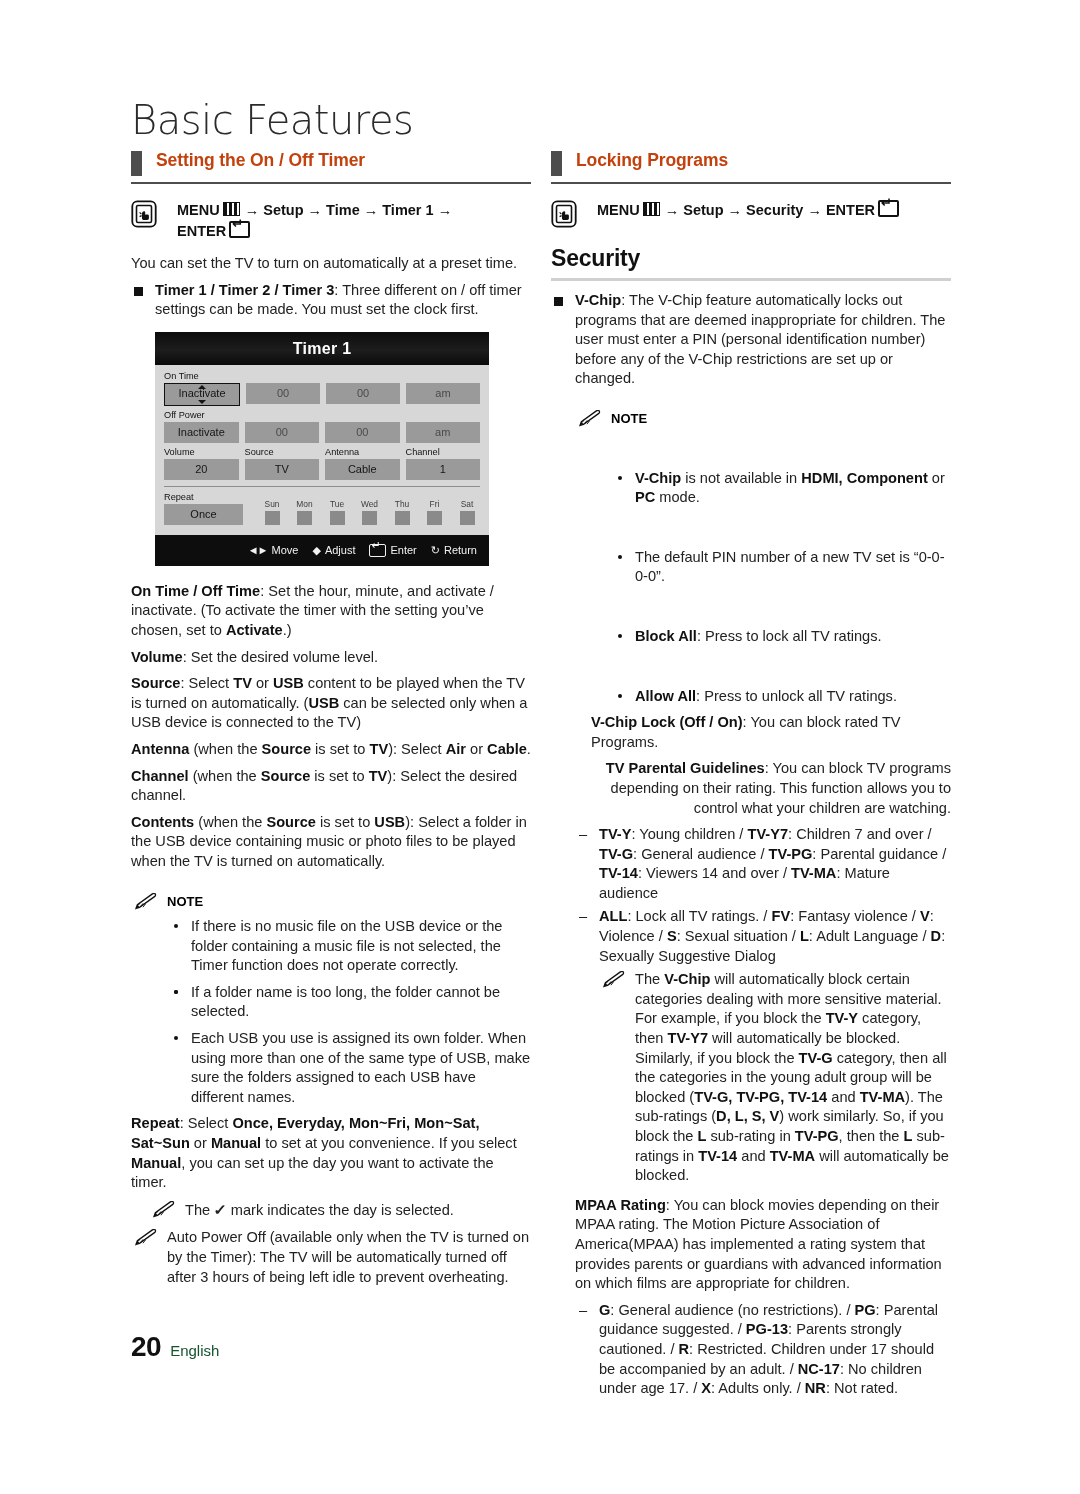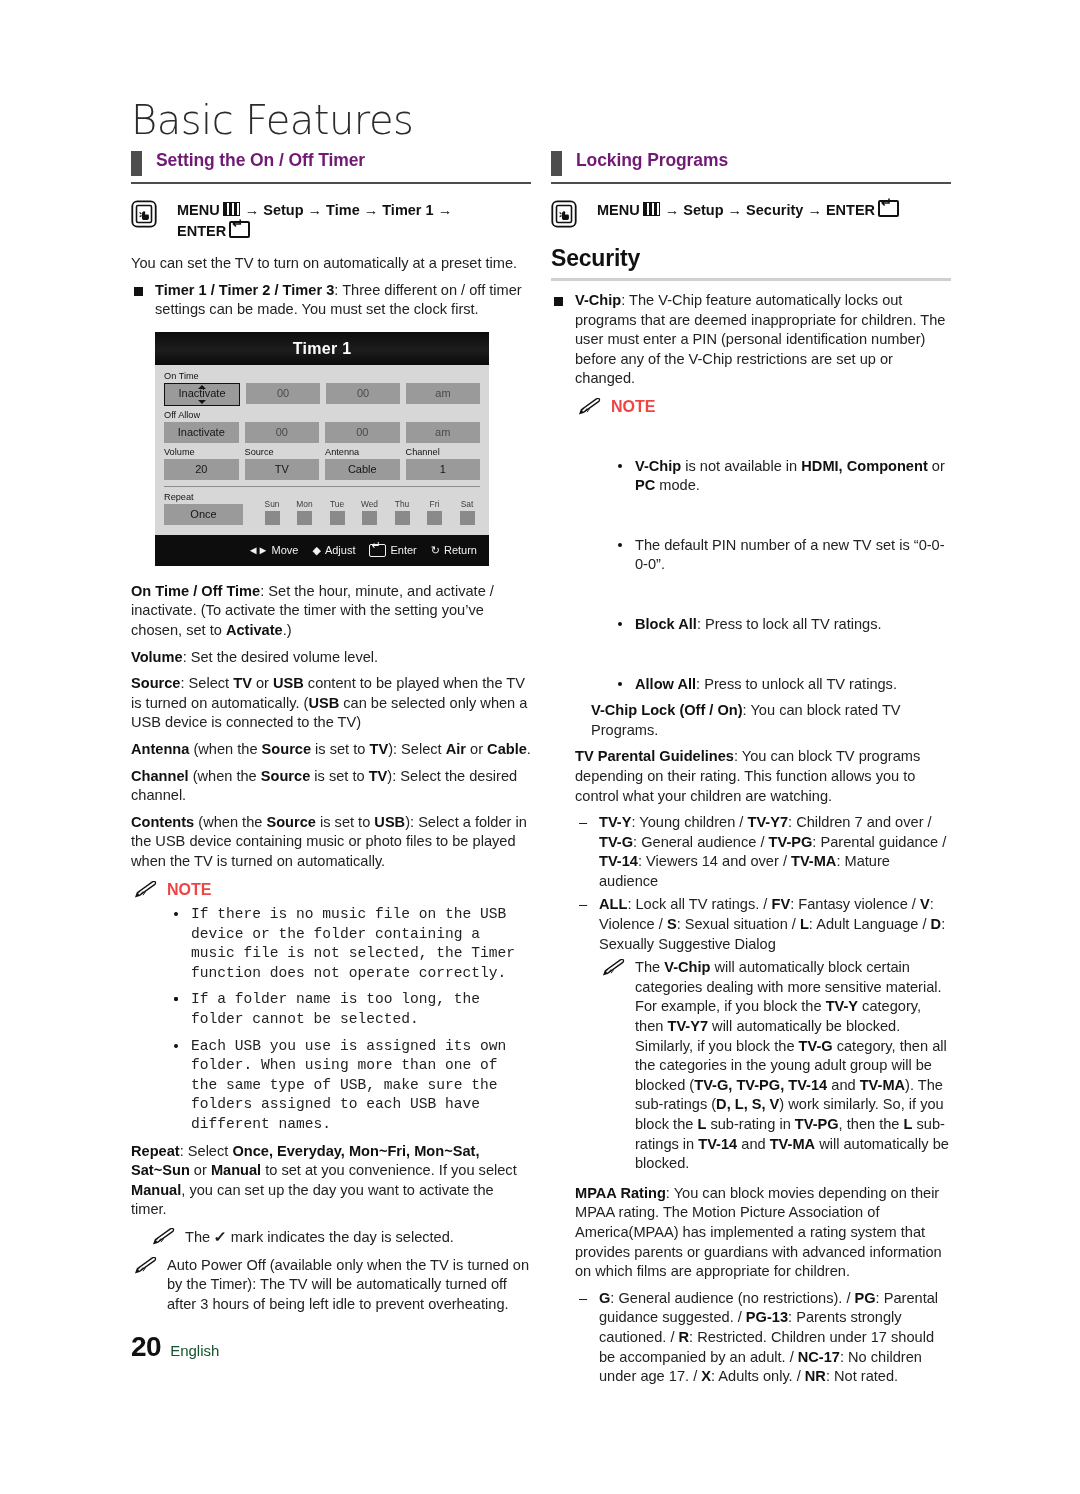--- a/index.html
+++ b/index.html
@@ -63,21 +63,21 @@
     height: 25px;
     background: #4d4d4d;
   }
   .sect-head .sect-label {
     position: absolute;
     left: 25px;
     top: 0px;
     font-size: 17.5px;
     font-weight: bold;
     letter-spacing: -0.1px;
-    color: #701a75;
+    color: #c2410c;
     white-space: nowrap;
   }
   .sect-head .rule {
     position: absolute;
     left: 0;
     bottom: 0;
     width: 100%;
     height: 2px;
     background: #4d4d4d;
   }
@@ -177,25 +177,25 @@
     left: 4px;
     top: 0px;
     font-size: 14.6px;
     line-height: 19.6px;
   }
 
   
   .note-head {
     position: relative;
     padding-left: 36px;
-    margin: 8px 0 6px 0;
-    font-size: 16px;
+    margin: 20px 0 6px 0;
+    font-size: 13px;
     line-height: 19.6px;
     font-weight: bold;
-    color: #ef4444;
+    color: #000000;
   }
   .note-head.indent1 { margin-left: 24px; }
   .pencil {
     position: absolute;
     left: 2px;
     top: 1px;
     width: 26px;
     height: 18px;
   }
 
@@ -210,21 +210,21 @@
   }
   .dot-item .dot {
     position: absolute;
     left: 7px;
     top: 7px;
     width: 4px;
     height: 4px;
     border-radius: 50%;
     background: #111;
   }
-  .lvl1 { margin-left: 36px; font-family: Liberation Mono, monospace; }
+  .lvl1 { margin-left: 36px; }
   .lvl2 { margin-left: 60px; margin-top: 40px; }
 
   
   .note-block {
     position: relative;
     padding-left: 36px;
     font-size: 14.6px;
     line-height: 19.6px;
     margin: 4px 0 7px 0;
     color: #222;
@@ -423,21 +423,21 @@
           <div class="osd-cell sel">
             <span class="ar-up"></span>
             <span>Inactivate</span>
             <span class="ar-dn"></span>
           </div>
           <div class="osd-cell dim">00</div>
           <div class="osd-cell dim">00</div>
           <div class="osd-cell dim">am</div>
         </div>
 
-        <div class="osd-lbl">Off Allow</div>
+        <div class="osd-lbl">Off Power</div>
         <div class="osd-row">
           <div class="osd-cell">Inactivate</div>
           <div class="osd-cell dim">00</div>
           <div class="osd-cell dim">00</div>
           <div class="osd-cell dim">am</div>
         </div>
 
         <div class="osd-labelrow">
           <div class="osd-lbl">Volume</div>
           <div class="osd-lbl">Source</div>
@@ -615,21 +615,21 @@
     <div class="dot-item lvl2"><span class="dot"></span><b>V-Chip</b><span> is not available in </span><b>HDMI, Component</b><span> or </span><b>PC</b><span> mode.</span></div>
 
     <div class="dot-item lvl2"><span class="dot"></span><span>The default PIN number of a new TV set is “0-0-0-0”.</span></div>
 
     <div class="dot-item lvl2"><span class="dot"></span><b>Block All</b><span>: Press to lock all TV ratings.</span></div>
 
     <div class="dot-item lvl2"><span class="dot"></span><b>Allow All</b><span>: Press to unlock all TV ratings.</span></div>
 
     <p class="body" style="margin-left:40px;"><b>V-Chip Lock (Off / On)</b><span>: You can block rated TV Programs.</span></p>
 
-    <p class="body" style="margin-left:24px;"><b>TV Parental Guidelines</b><span>: You can block TV programs depending on their rating. This function allows you to control what your children are watching.</span></p>
+    <p class="body" style="margin-left:24px;text-align:right;"><b>TV Parental Guidelines</b><span>: You can block TV programs depending on their rating. This function allows you to control what your children are watching.</span></p>
 
     <div class="dash-item" style="margin-left:24px;">
       <span class="dsh">–</span>
       <span><b>TV-Y</b><span>: Young children / </span><b>TV-Y7</b><span>: Children 7 and over / </span><b>TV-G</b><span>: General audience / </span><b>TV-PG</b><span>: Parental guidance / </span><b>TV-14</b><span>: Viewers 14 and over / </span><b>TV-MA</b><span>: Mature audience</span></span>
     </div>
 
     <div class="dash-item" style="margin-left:24px;">
       <span class="dsh">–</span>
       <span><b>ALL</b><span>: Lock all TV ratings. / </span><b>FV</b><span>: Fantasy violence / </span><b>V</b><span>: Violence / </span><b>S</b><span>: Sexual situation / </span><b>L</b><span>: Adult Language / </span><b>D</b><span>: Sexually Suggestive Dialog</span></span>
     </div>

